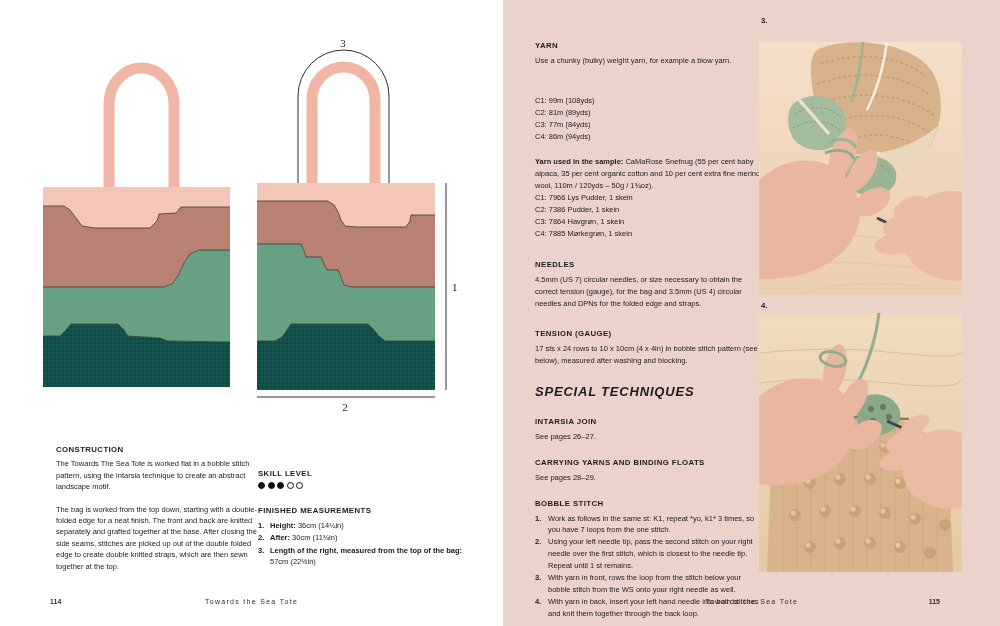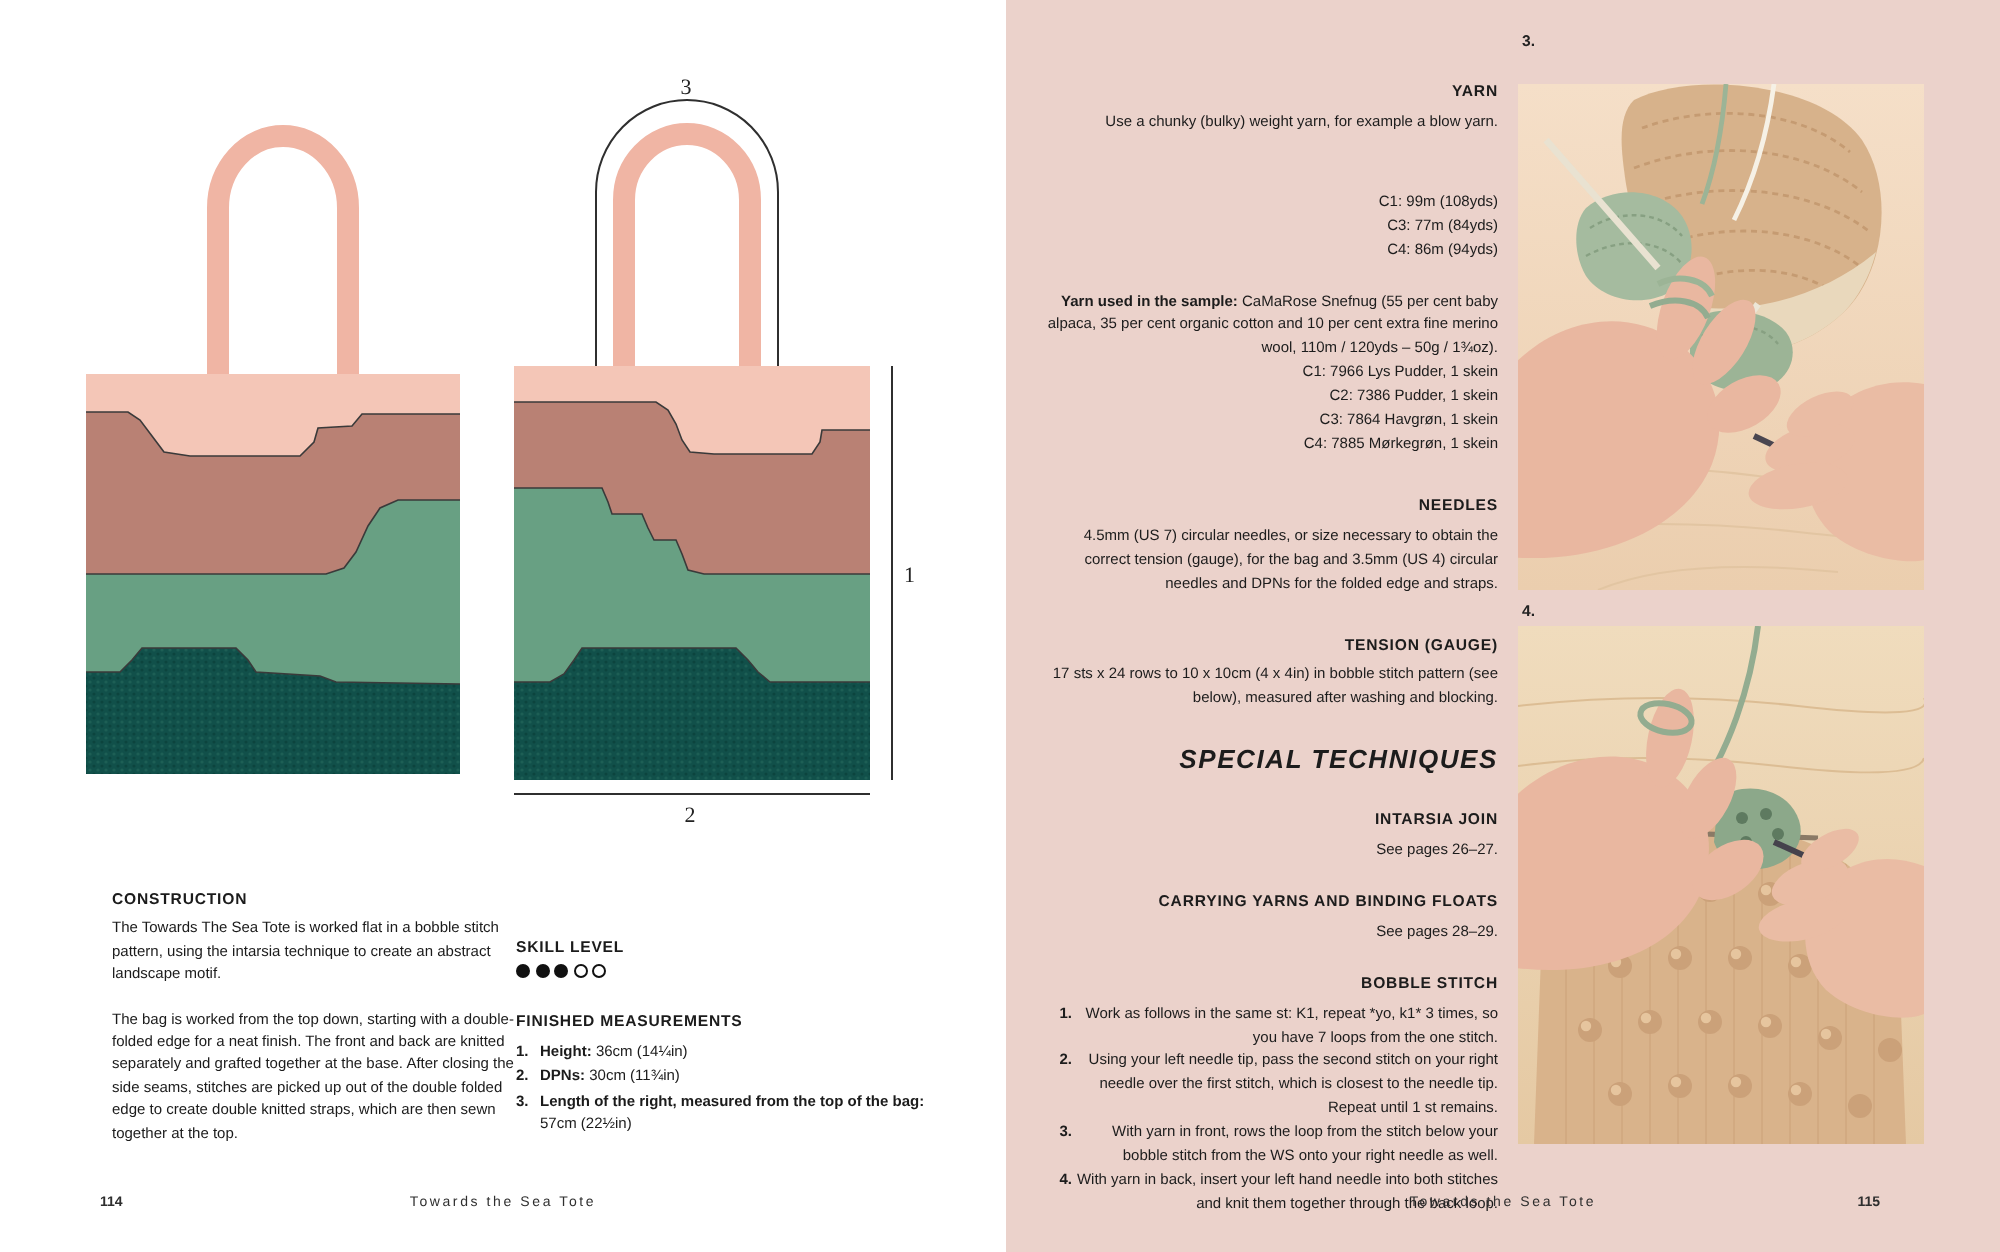--- a/index.html
+++ b/index.html
@@ -29,21 +29,21 @@
   .meas-row .txt{flex:1;}
 
   
   .footer-title{position:absolute;left:0;right:0;top:598px;text-align:center;
      font-size:7px;letter-spacing:1.3px;color:#2e2e2e;}
   .pageno{position:absolute;top:598px;font-size:7px;font-weight:bold;color:#2e2e2e;}
   .pageno-left{left:50px;}
   .pageno-right{right:60px;}
 
   
-  .rp-text{position:absolute;left:20px;top:40px;width:226px;font-size:7.5px;line-height:11.9px;color:#1c1c1c;text-align:right;}
+  .rp-text{position:absolute;left:32px;top:40px;width:226px;font-size:7.5px;line-height:11.9px;color:#1c1c1c;}
   .rp-text .gap-s{margin-bottom:28px;}
   .rp-text .gap-m{margin-bottom:14px;}
   .rp-text .gap-l{margin-bottom:19px;}
   .list-line{margin:0;}
   .big-h{font-size:13px;font-weight:bold;letter-spacing:.8px;margin:0 0 18px 0;font-style:italic;}
   .step-row{display:flex;margin:0;}
   .step-row .num{width:13px;font-weight:bold;flex:none;}
   .step-row .txt{flex:1;}
 
   
@@ -118,21 +118,21 @@
         </div>
 
       <p class="sec-h">FINISHED MEASUREMENTS</p>
       <div class="meas-row">
         <span class="num">1.</span>
         <span class="txt"><span class="b">Height:</span>
           <span>36cm (14¼in)</span></span>
       </div>
       <div class="meas-row">
         <span class="num">2.</span>
-        <span class="txt"><span class="b">DPNs:</span>
+        <span class="txt"><span class="b">After:</span>
           <span>30cm (11¾in)</span></span>
       </div>
       <div class="meas-row">
         <span class="num">3.</span>
         <span class="txt"><span class="b">Length of the right, measured from the top of the bag:</span>
           <span>57cm (22½in)</span></span>
       </div>
     </div>
 
     <div class="pageno pageno-left">114</div>
@@ -140,20 +140,21 @@
   </div>
 
   <div class="page page-right">
 
     <div class="rp-text">
 
       <p class="sec-h">YARN</p>
       <p class="list-line gap-s">Use a chunky (bulky) weight yarn, for example a blow yarn.</p>
       <div class="gap-m">
         <p class="list-line">C1: 99m (108yds)</p>
+        <p class="list-line">C2: 81m (89yds)</p>
         <p class="list-line">C3: 77m (84yds)</p>
         <p class="list-line">C4: 86m (94yds)</p>
       </div>
       <p class="list-line"><span class="b">Yarn used in the sample:</span>
         <span>CaMaRose Snefnug (55 per cent baby alpaca, 35 per cent organic cotton and 10 per cent extra fine merino wool, 110m / 120yds – 50g / 1¾oz).</span></p>
       <div class="gap-l">
         <p class="list-line">C1: 7966 Lys Pudder, 1 skein</p>
         <p class="list-line">C2: 7386 Pudder, 1 skein</p>
         <p class="list-line">C3: 7864 Havgrøn, 1 skein</p>
         <p class="list-line">C4: 7885 Mørkegrøn, 1 skein</p>

